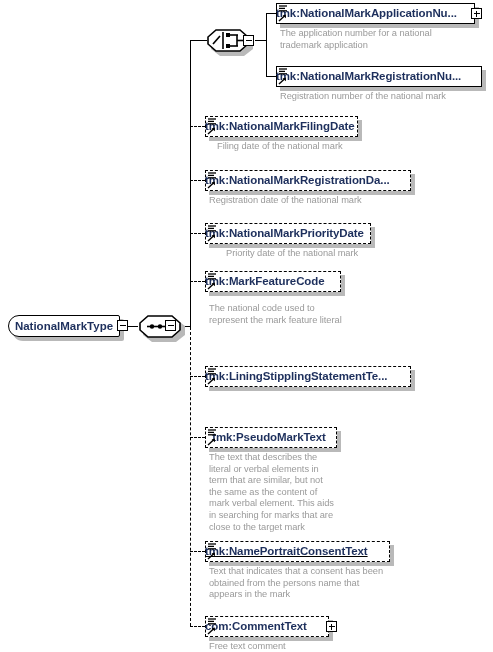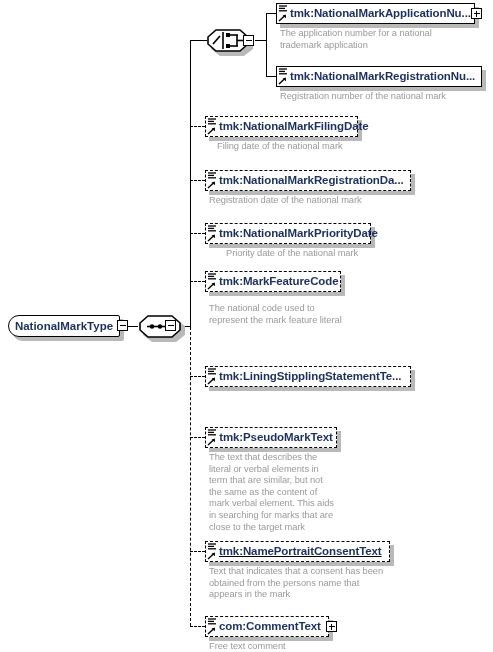--- a/index.html
+++ b/index.html
@@ -46,21 +46,20 @@
   .node.solid .inner { border: 1.4px solid #000000; }
   .node.dashed .inner { border: 1.4px dashed #000000; }
 
   .node-label {
     font-size: 11.5px;
     font-weight: bold;
     color: #1d2f5c;
     white-space: nowrap;
     letter-spacing: -0.1px;
     line-height: 1;
-    padding-left: 14px;
     padding-right: 4px;
     z-index: 3;
   }
   
   .elem-icon {
     position: absolute;
     left: 2px;
     top: 1px;
     width: 11px;
     height: 19px;

